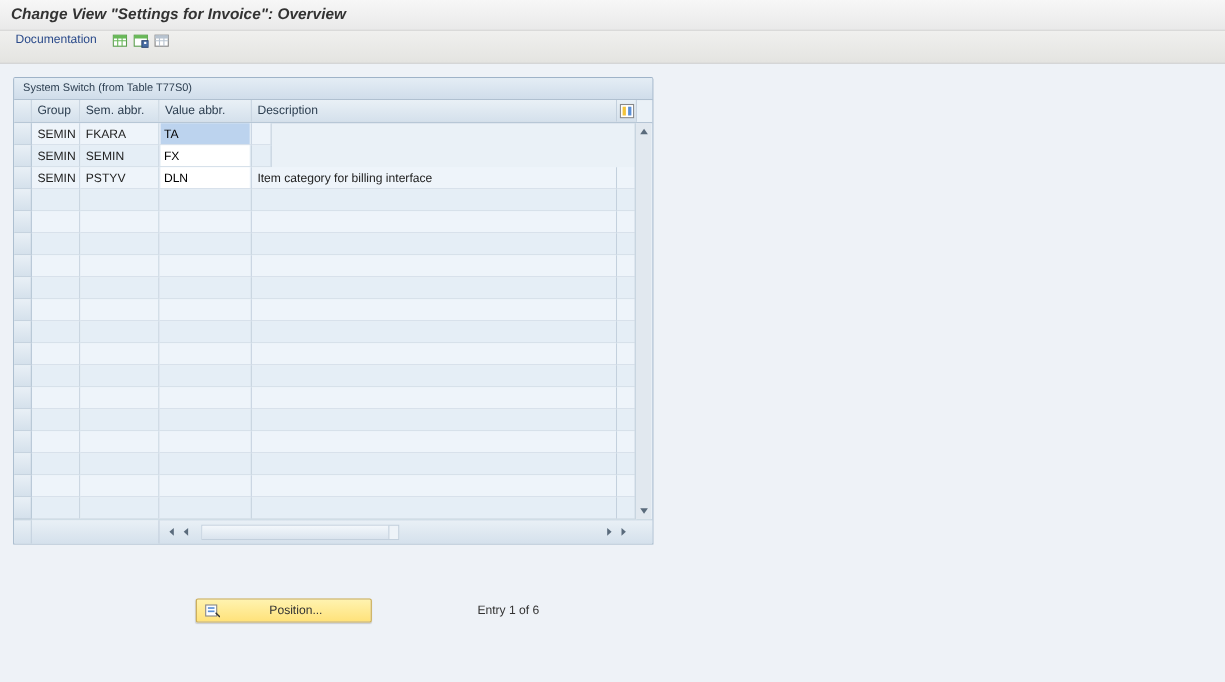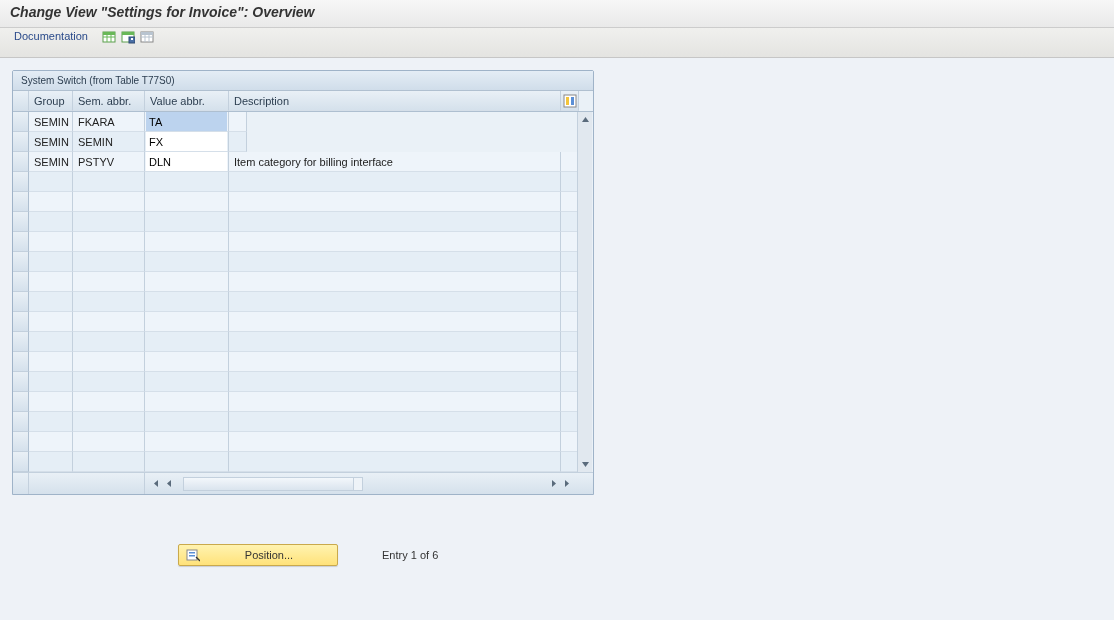--- a/index.html
+++ b/index.html
@@ -37,21 +37,21 @@
   .vscroll{position:absolute;right:1px;top:21px;width:15px;bottom:22px;background:#e1e8ef;border-left:1px solid #c3d0dd;display:flex;flex-direction:column;align-items:center;justify-content:space-between;padding:2px 0}
   .vscroll .arr{width:11px;height:11px;display:flex;align-items:center;justify-content:center;color:#556}
   .hscroll-row{display:flex;height:22px;background:linear-gradient(#e9f0f6,#d5e1ec);border-top:1px solid #c3d0dd;align-items:center}
   .hscroll-spacer-sel{width:16px;border-right:1px solid #c3d0dd;height:100%}
   .hscroll-spacer-fixed{width:116px;border-right:1px solid #c3d0dd;height:100%;background:linear-gradient(#e9f0f6,#d5e1ec)}
   .hscroll-arrows-l{display:flex;gap:2px;padding:0 4px}
   .hscroll-track{flex:0 0 180px;height:14px;background:#eef3f8;border:1px solid #c3d0dd;margin:0 4px;position:relative}
   .hscroll-thumb{position:absolute;left:0;top:0;height:12px;width:170px;background:linear-gradient(#f3f7fb,#dae4ee);border-right:1px solid #c3d0dd}
   .hscroll-arrows-r{display:flex;gap:2px;padding:0 4px;margin-left:auto;margin-right:16px}
   .hbtn{width:12px;height:12px;display:flex;align-items:center;justify-content:center;color:#556}
-  .pos-area{position:absolute;left:178px;top:486px;display:flex;align-items:center;gap:44px}
+  .pos-area{position:absolute;left:178px;top:486px;display:flex;align-items:center;gap:96px}
   .pos-btn{display:flex;align-items:center;gap:6px;width:160px;height:22px;background:linear-gradient(#fff3b0,#ffe27a);border:1px solid #c9a94c;border-radius:2px;padding:0 6px;box-shadow:0 1px 1px rgba(0,0,0,.15);font-size:11px;color:#333;justify-content:flex-start}
   .pos-btn .ic{width:16px;height:16px;display:flex;align-items:center;justify-content:center}
   .entry-txt{color:#333}
   svg{display:block}
   .grid-body{position:relative}
 </style>
 </head>
 <body>
 
 <div class="app">

